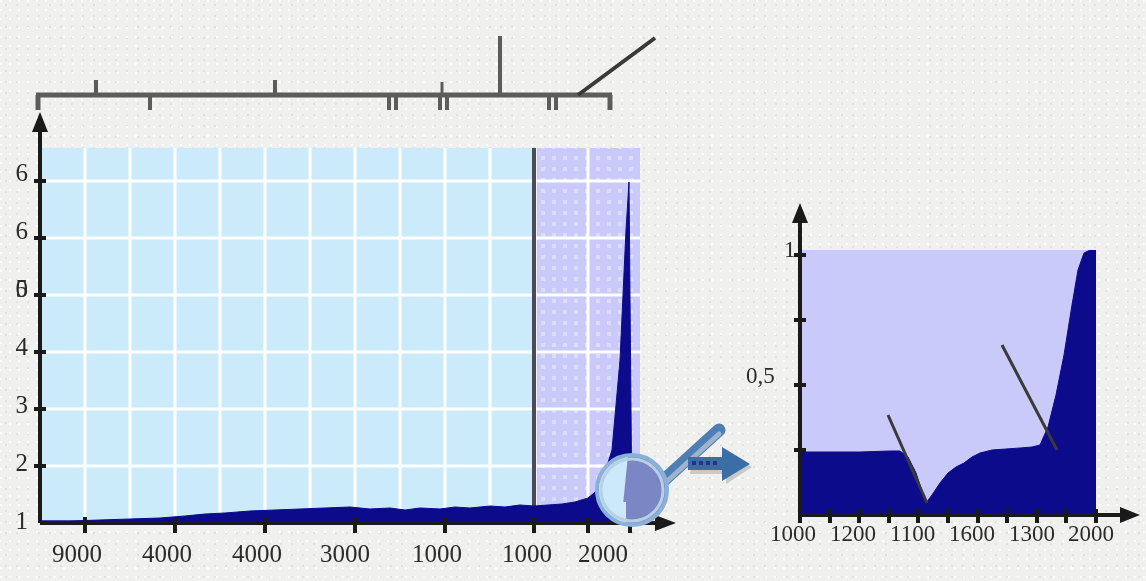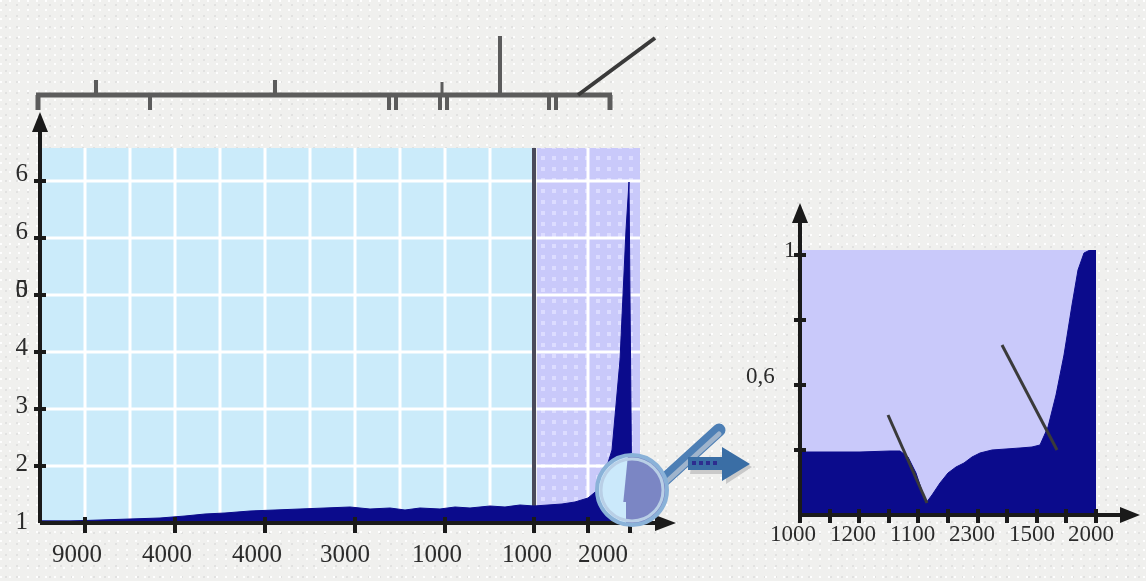--- a/index.html
+++ b/index.html
@@ -192,21 +192,21 @@
 </svg>
 
 <svg id="flow-arrow" viewBox="0 0 70 46" width="70" height="46">
   <polygon points="4,28 6,14 40,14 40,4 66,21 40,38 40,28" fill="#c9c9c9"></polygon>
   <polygon points="2,24 2,11 36,11 36,1 64,18 36,35 36,24" fill="#3a6ea5"></polygon>
   <line x1="6" y1="17" x2="34" y2="17" stroke="#2d2d8f" stroke-width="4" stroke-dasharray="4 3"></line>
 </svg>
 
 <div id="inset-chart">
 
-  <div class="ylab" style="left:6px;  top:168px;">0,6</div>
+  <div class="ylab" style="left:6px;  top:168px;">0,5</div>
   <div class="ylab" style="left:44px; top:42px;">1</div>
 
   <svg viewBox="0 0 406 386" width="406" height="386" style="position:absolute;left:0;top:0;">
     <defs>
       <clipPath id="insetClip">
         <rect x="60" y="55" width="296" height="265"></rect>
       </clipPath>
     </defs>
 
     <rect x="60" y="55" width="296" height="265" fill="#c9c9fa"></rect>
@@ -249,16 +249,16 @@
       <line x1="267" y1="314" x2="267" y2="328"></line>
       <line x1="297" y1="314" x2="297" y2="328"></line>
       <line x1="326" y1="314" x2="326" y2="328"></line>
       <line x1="356" y1="314" x2="356" y2="328"></line>
     </g>
   </svg>
 
   <div class="xlab" style="left:30px;  top:326px;">1000</div>
   <div class="xlab" style="left:90px;  top:326px;">1200</div>
   <div class="xlab" style="left:150px; top:326px;">1100</div>
-  <div class="xlab" style="left:209px; top:326px;">2300</div>
-  <div class="xlab" style="left:269px; top:326px;">1500</div>
+  <div class="xlab" style="left:209px; top:326px;">1600</div>
+  <div class="xlab" style="left:269px; top:326px;">1300</div>
   <div class="xlab" style="left:328px; top:326px;">2000</div>
 </div>
 
 </body></html>

